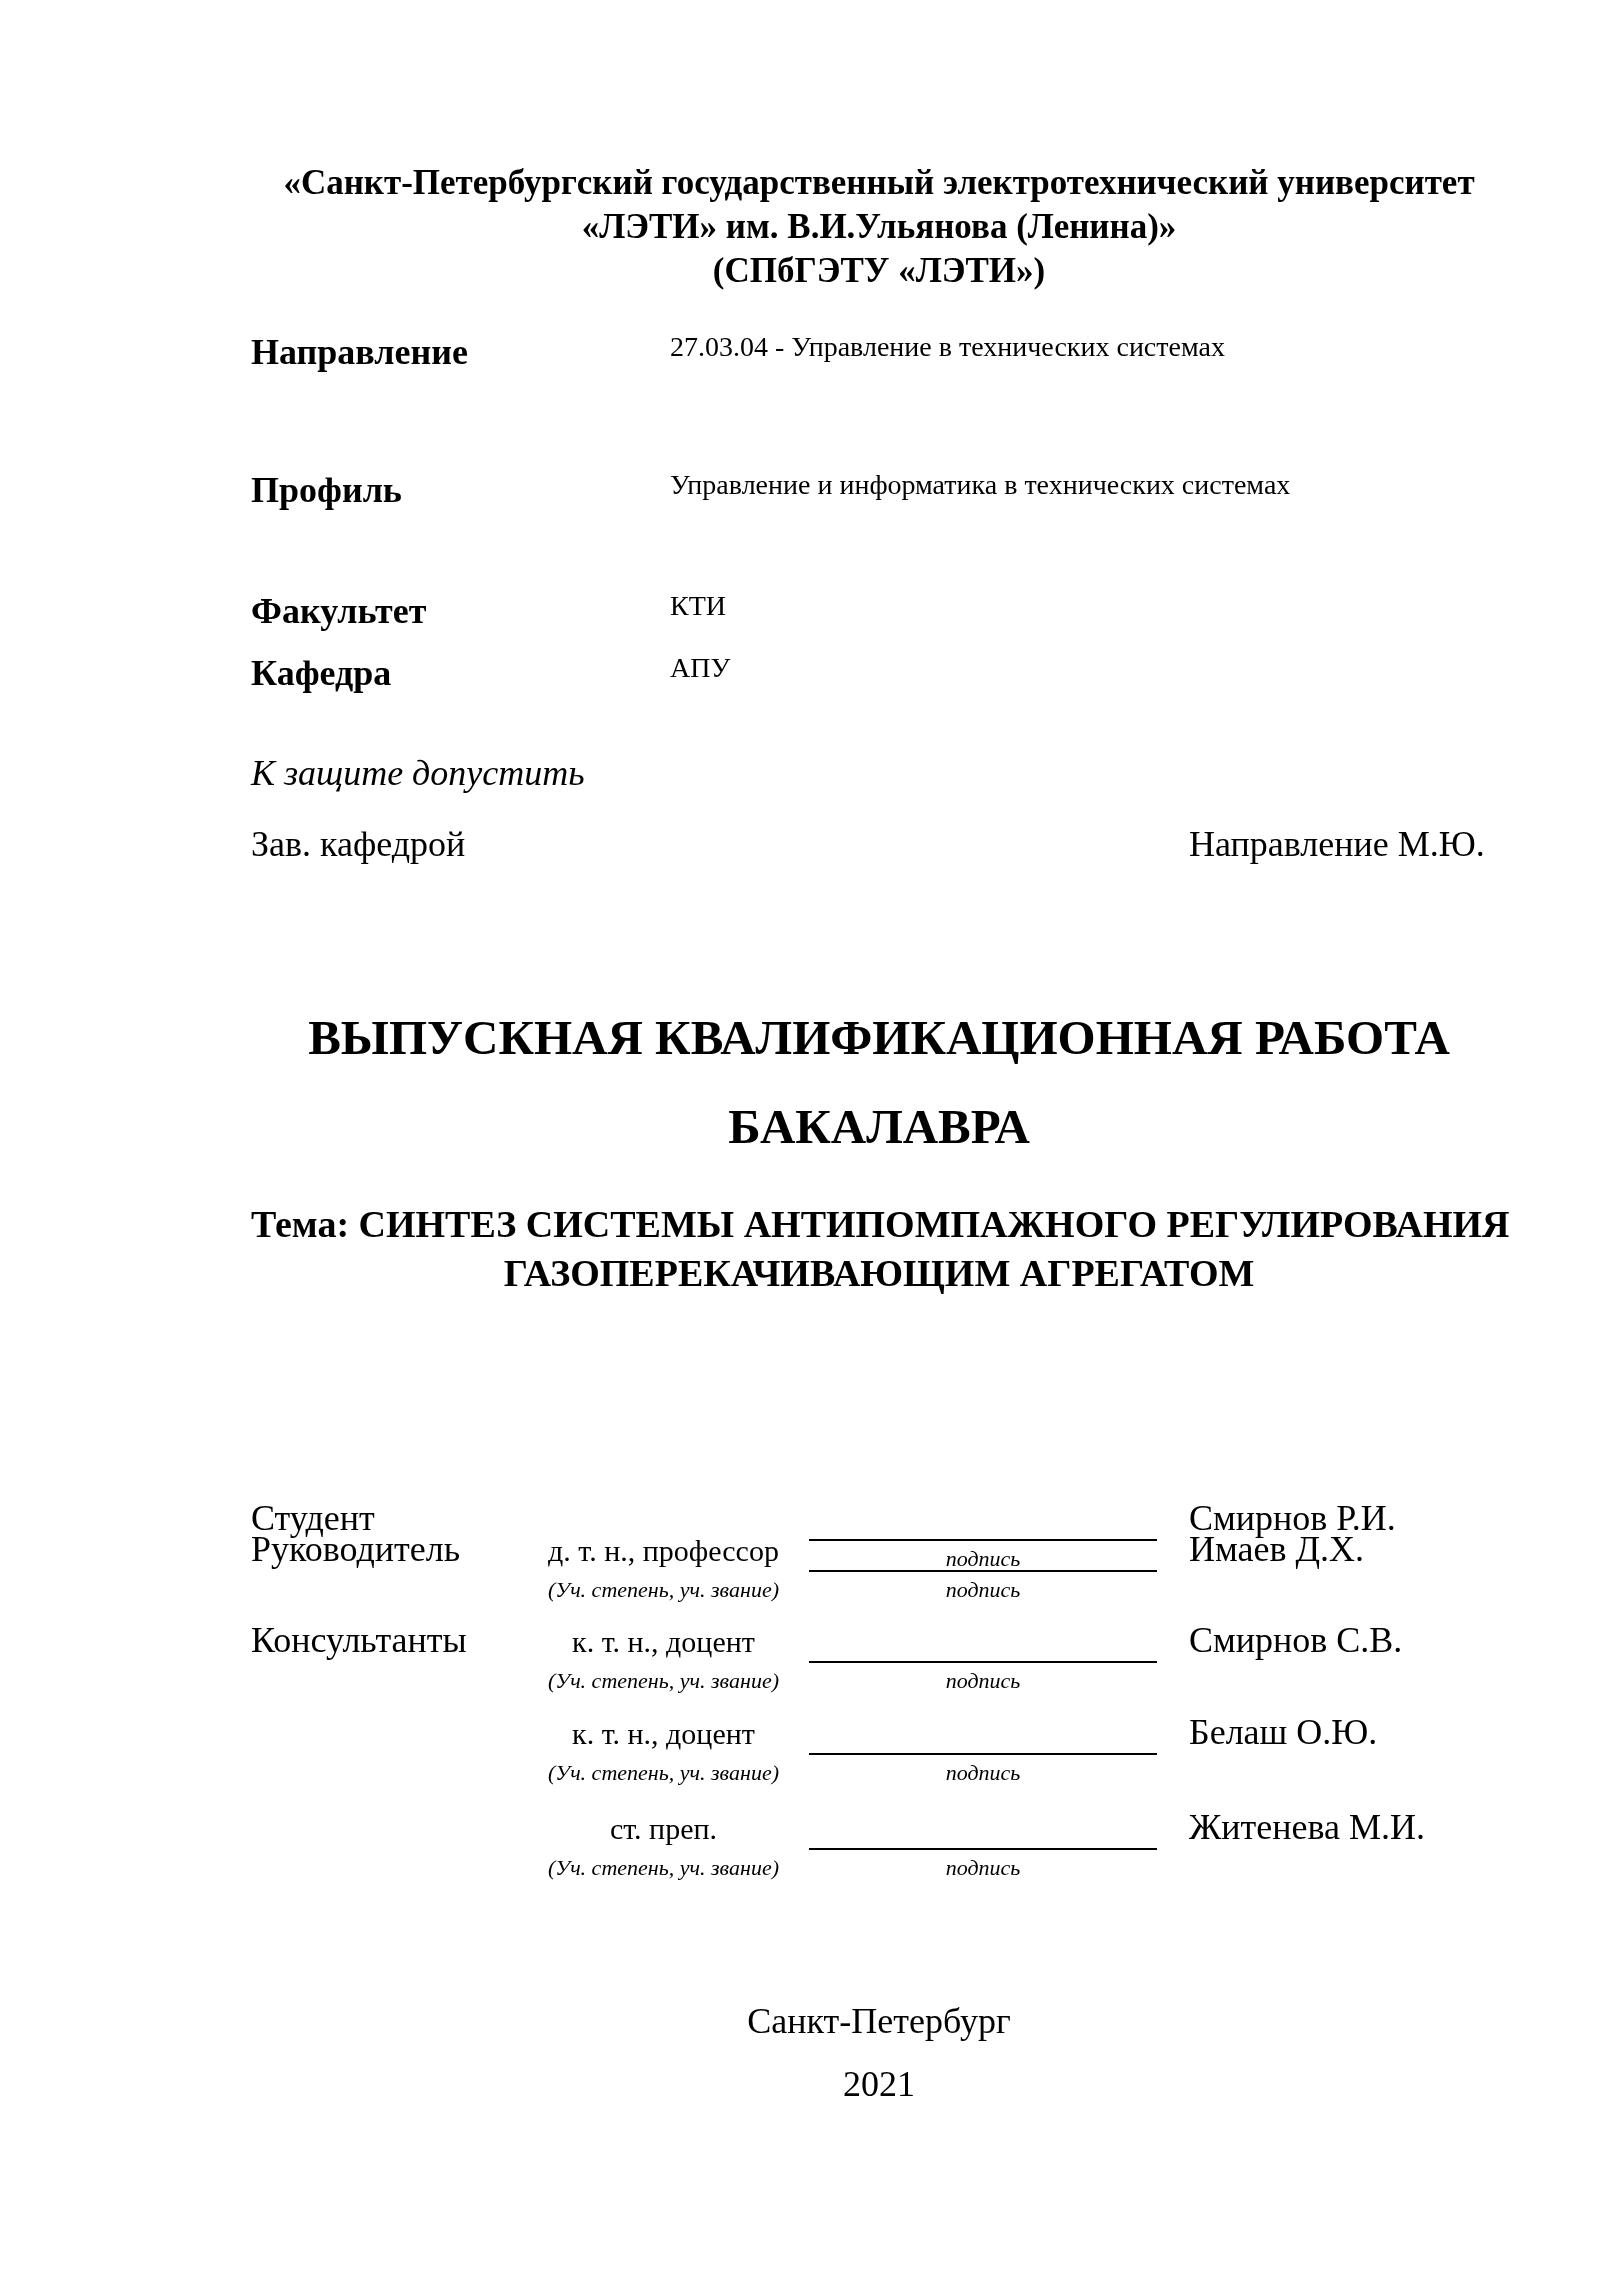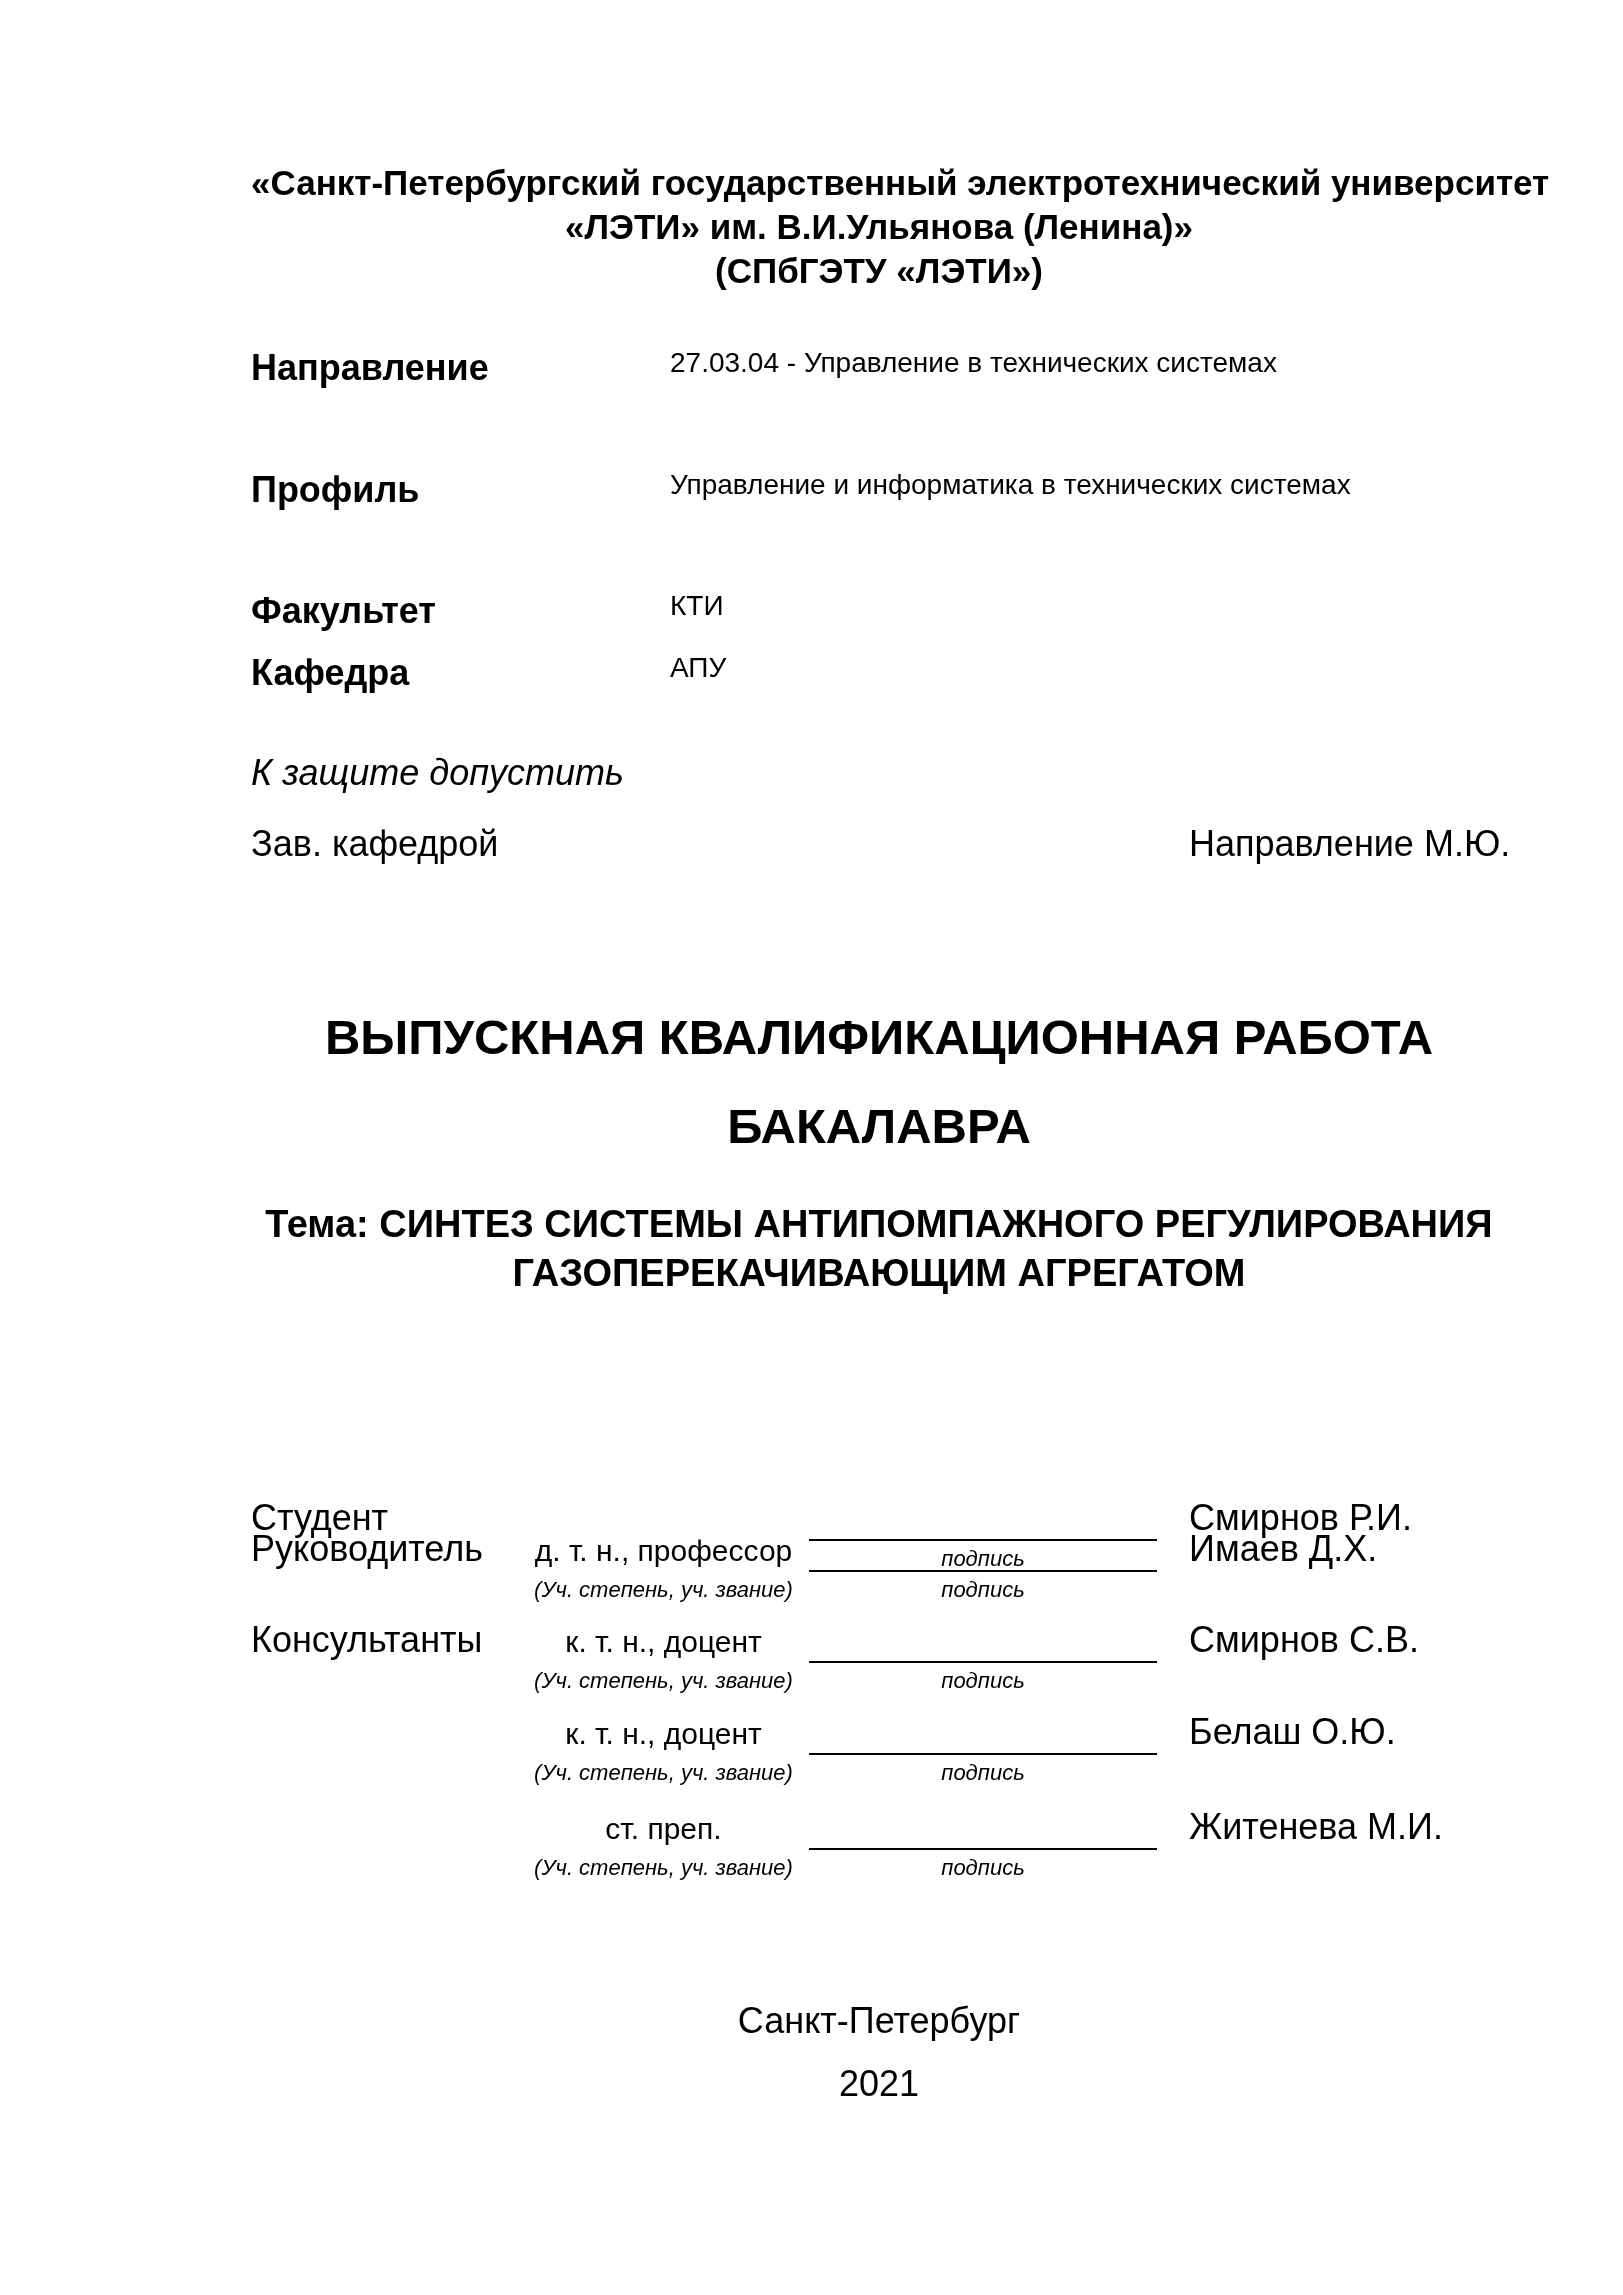--- a/index.html
+++ b/index.html
@@ -6,21 +6,21 @@
     margin: 0;
     padding: 0;
     background: #ffffff;
   }
   .page {
     position: relative;
     width: 1623px;
     height: 2295px;
     background: #ffffff;
     color: #000000;
-    font-family: Liberation Sans, sans-serif;
+    font-family: Liberation Serif, serif;
     overflow: hidden;
   }
   .abs { position: absolute; }
   .nowrap { white-space: nowrap; }
 
   
   .centered-block {
     left: 251px;
     width: 1256px;
     text-align: center;
@@ -99,21 +99,21 @@
 <body>
 
 <div class="page">
 
   <div class="abs centered-block" style="top:161px">
     <div class="header-line">«Санкт-Петербургский государственный электротехнический университет</div>
     <div class="header-line">«ЛЭТИ» им. В.И.Ульянова (Ленина)»</div>
     <div class="header-line">(СПбГЭТУ «ЛЭТИ»)</div>
   </div>
 
-  <div class="field-row" style="top:347px">
+  <div class="field-row" style="top:331px">
     <span class="field-label">Направление</span>
     <span class="field-value">27.03.04 - Управление в технических системах</span>
   </div>
   <div class="field-row" style="top:469px">
     <span class="field-label">Профиль</span>
     <span class="field-value">Управление и информатика в технических системах</span>
   </div>
   <div class="field-row" style="top:590px">
     <span class="field-label">Факультет</span>
     <span class="field-value">КТИ</span>

